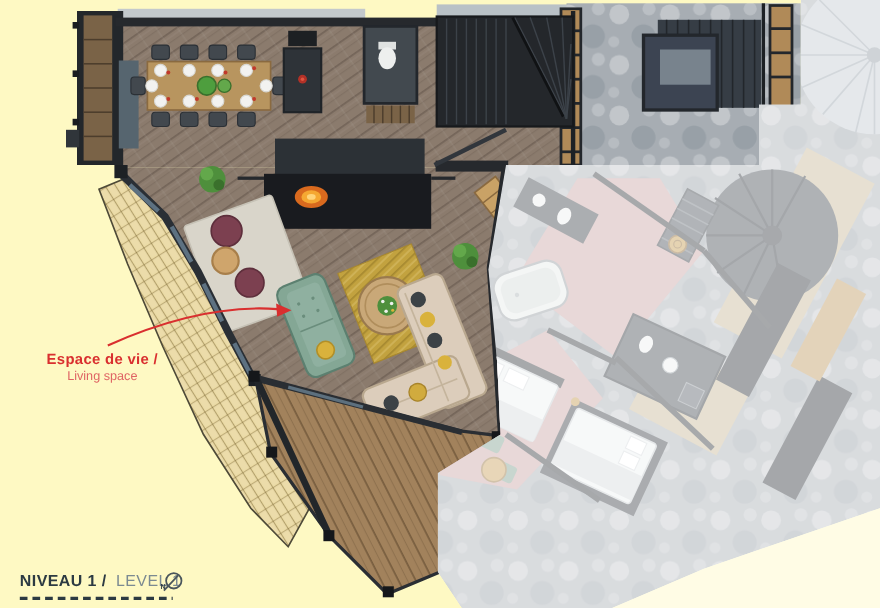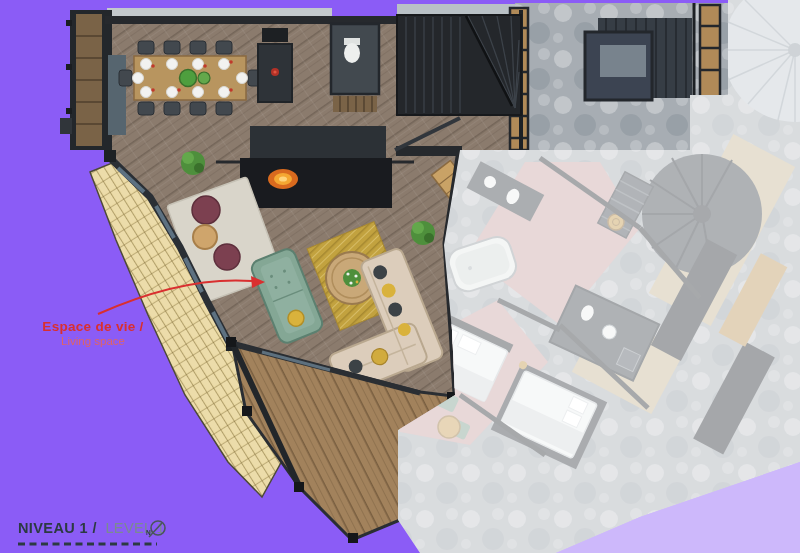--- a/index.html
+++ b/index.html
@@ -1,17 +1,17 @@
 <!DOCTYPE html>
 <html><head>
 <meta charset="utf-8">
 <style>
   html,body{margin:0;padding:0;background:#ffffff;}
   body{font-family:"Liberation Sans", sans-serif;}
-  .stage{position:relative;width:800px;height:553px;background:#8b5cf6;overflow:hidden;text-align:center;}
+  .stage{position:relative;width:800px;height:553px;background:#fef9c3;overflow:hidden;text-align:center;}
   svg{display:block;}
   text{font-family:"Liberation Sans", sans-serif;}
   .annot-title{font-size:13.5px;font-weight:bold;letter-spacing:.3px;}
   .annot-sub{font-size:11.5px;}
   .lvl-bold{font-size:14.5px;font-weight:bold;letter-spacing:.4px;}
   .lvl-light{font-size:14.5px;letter-spacing:.4px;}
   .compass-n{font-size:6.5px;font-weight:bold;}
 </style>
 </head>
 <body>

